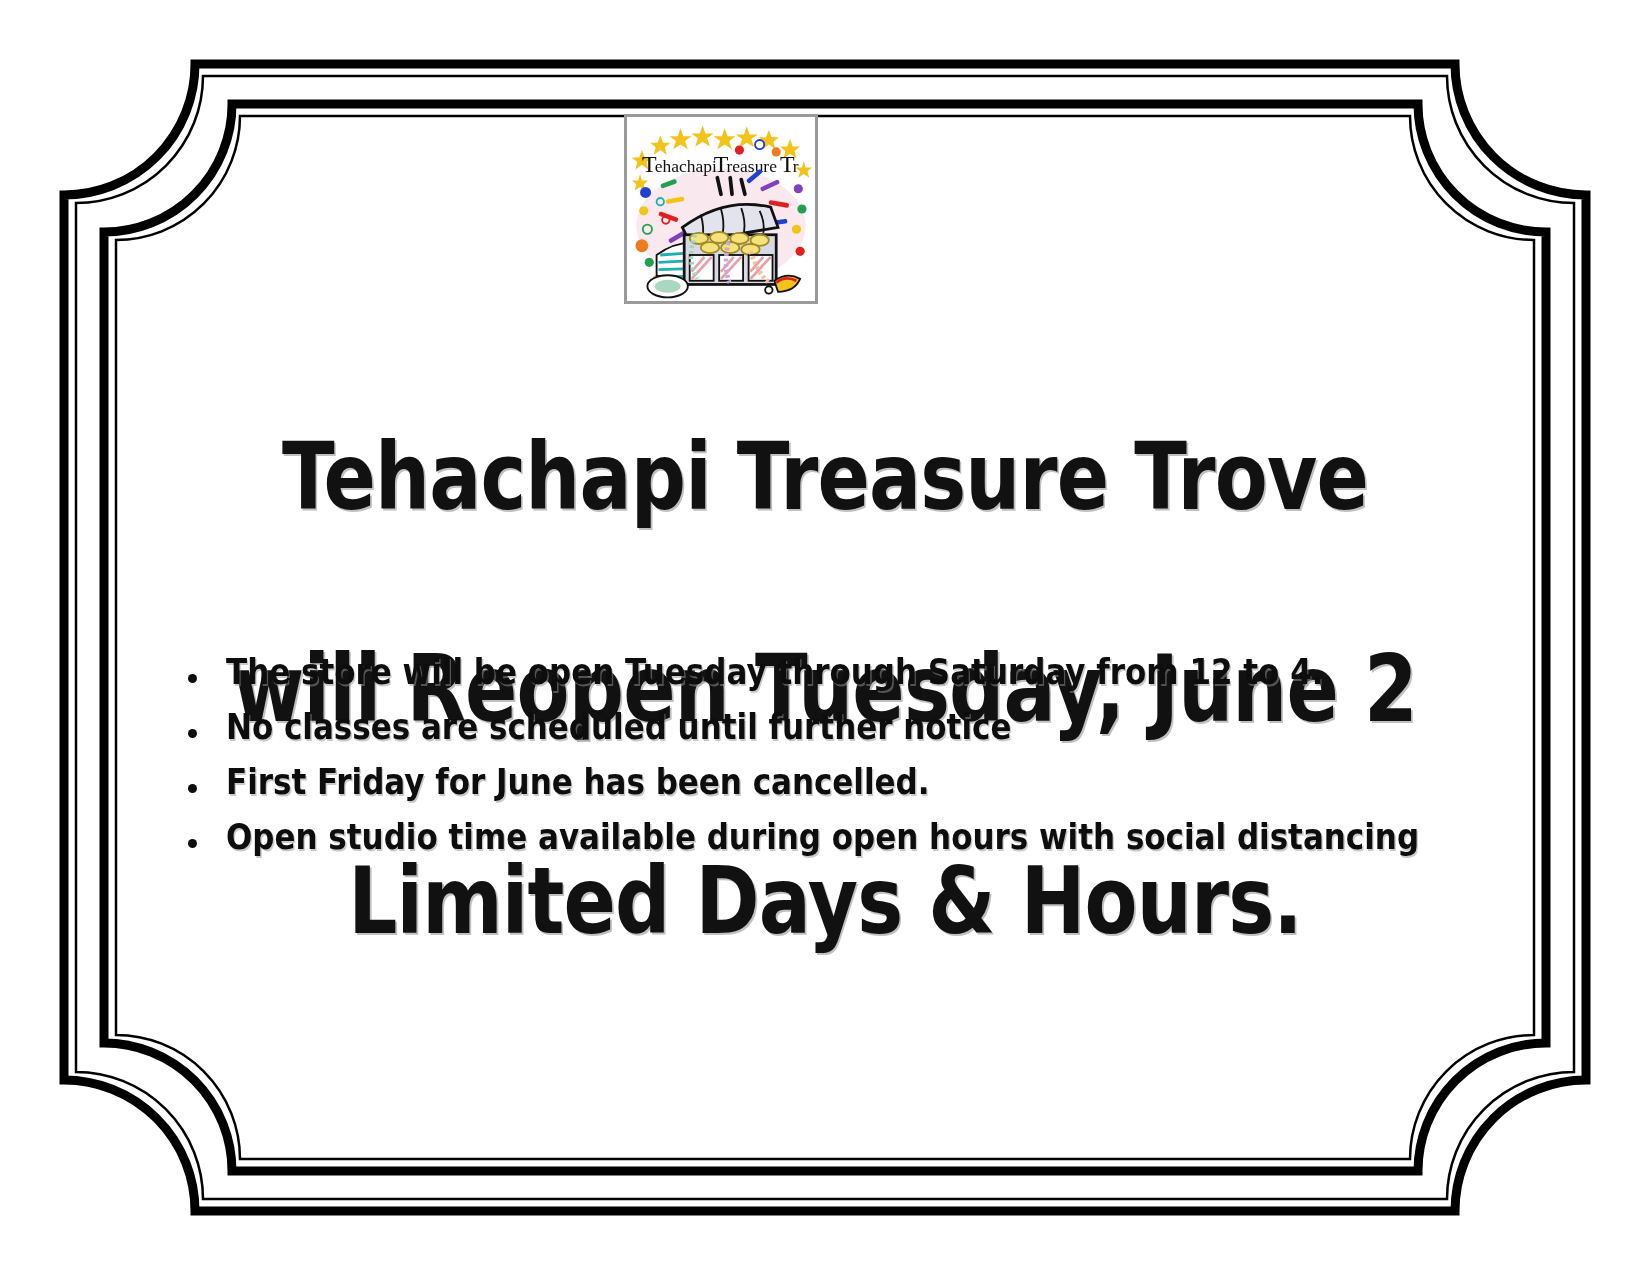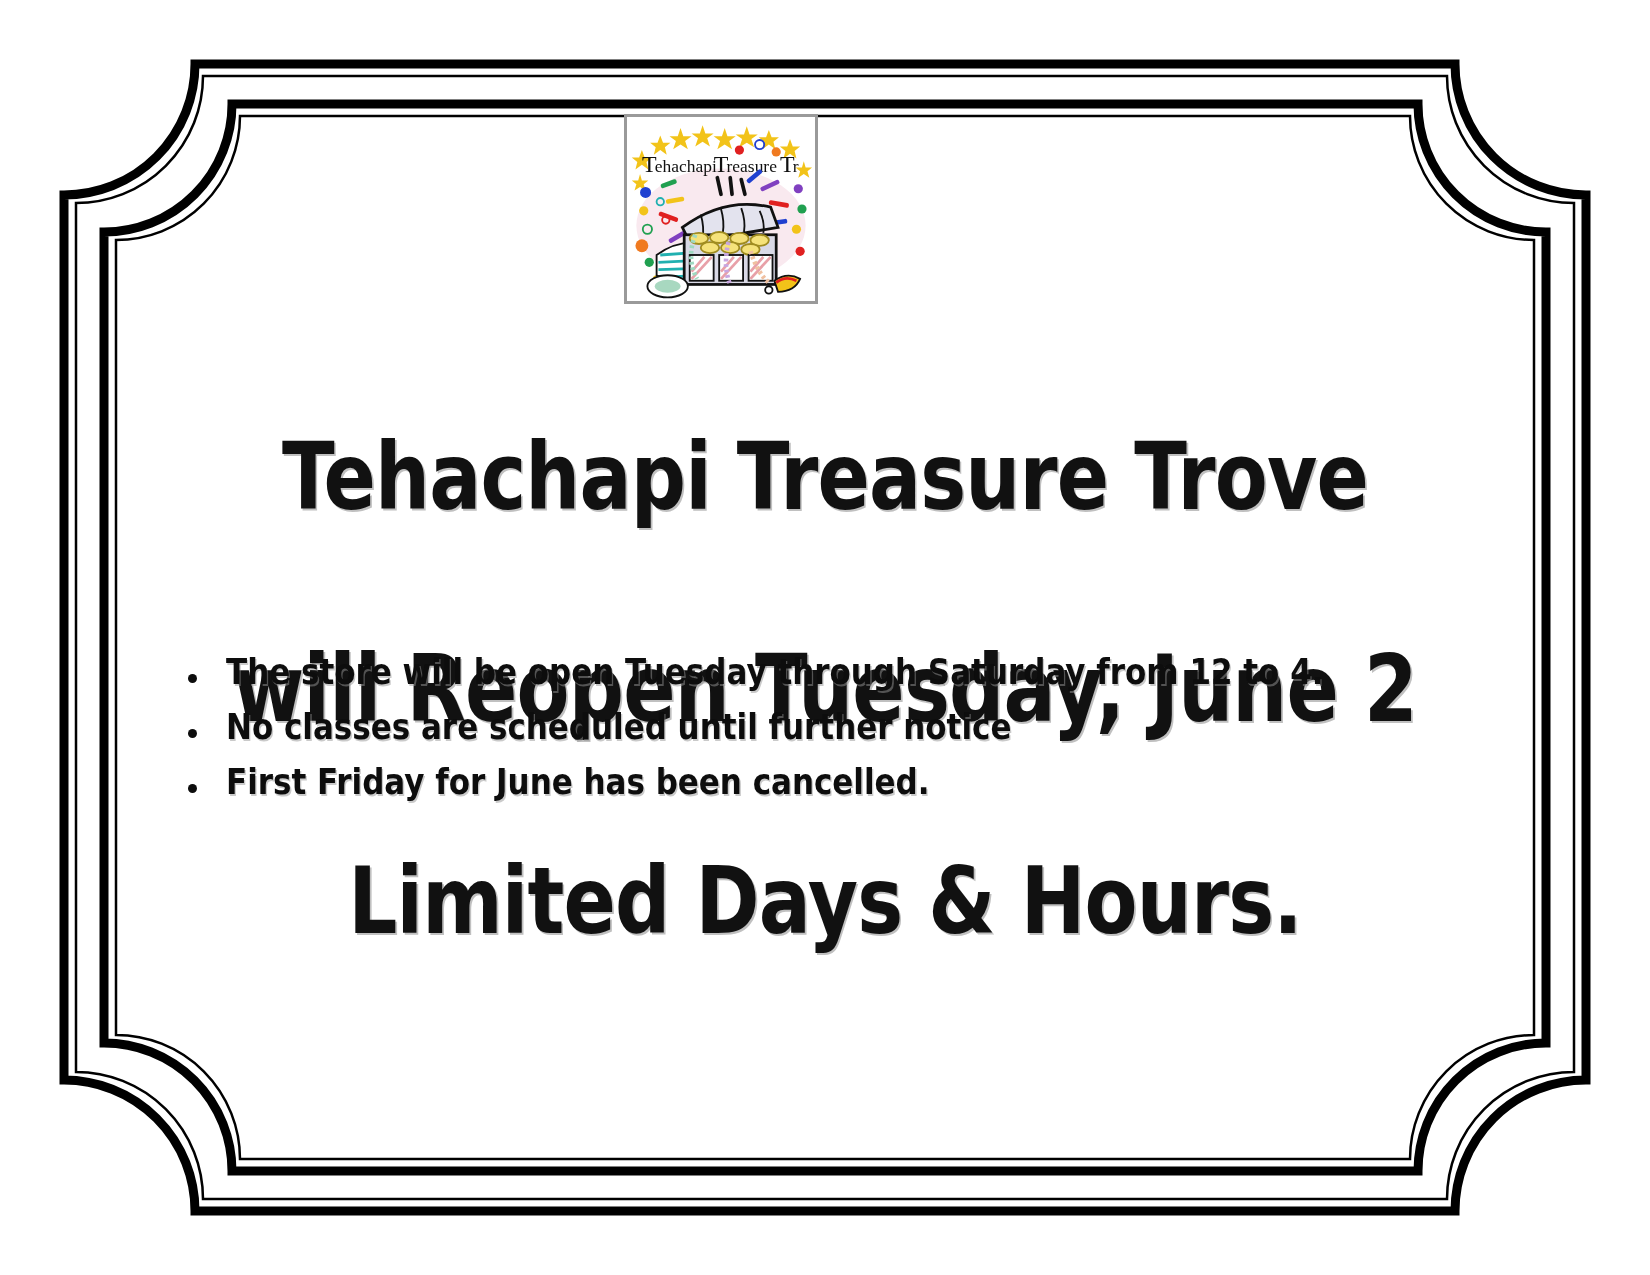--- a/index.html
+++ b/index.html
@@ -247,15 +247,19 @@
       <span class="bullet-text">The store will be open Tuesday through Saturday from 12 to 4.</span>
     </li>
     <li class="bullet-item">
       <span class="bullet-dot"></span>
       <span class="bullet-text">No classes are scheduled until further notice</span>
     </li>
     <li class="bullet-item">
       <span class="bullet-dot"></span>
       <span class="bullet-text">First Friday for June has been cancelled.</span>
     </li>
+    <li class="bullet-item">
+      <span class="bullet-dot"></span>
+      <span class="bullet-text">Open studio time available during open hours with social distancing</span>
+    </li>
   </ul>
 
 </div>
 
 </body></html>

